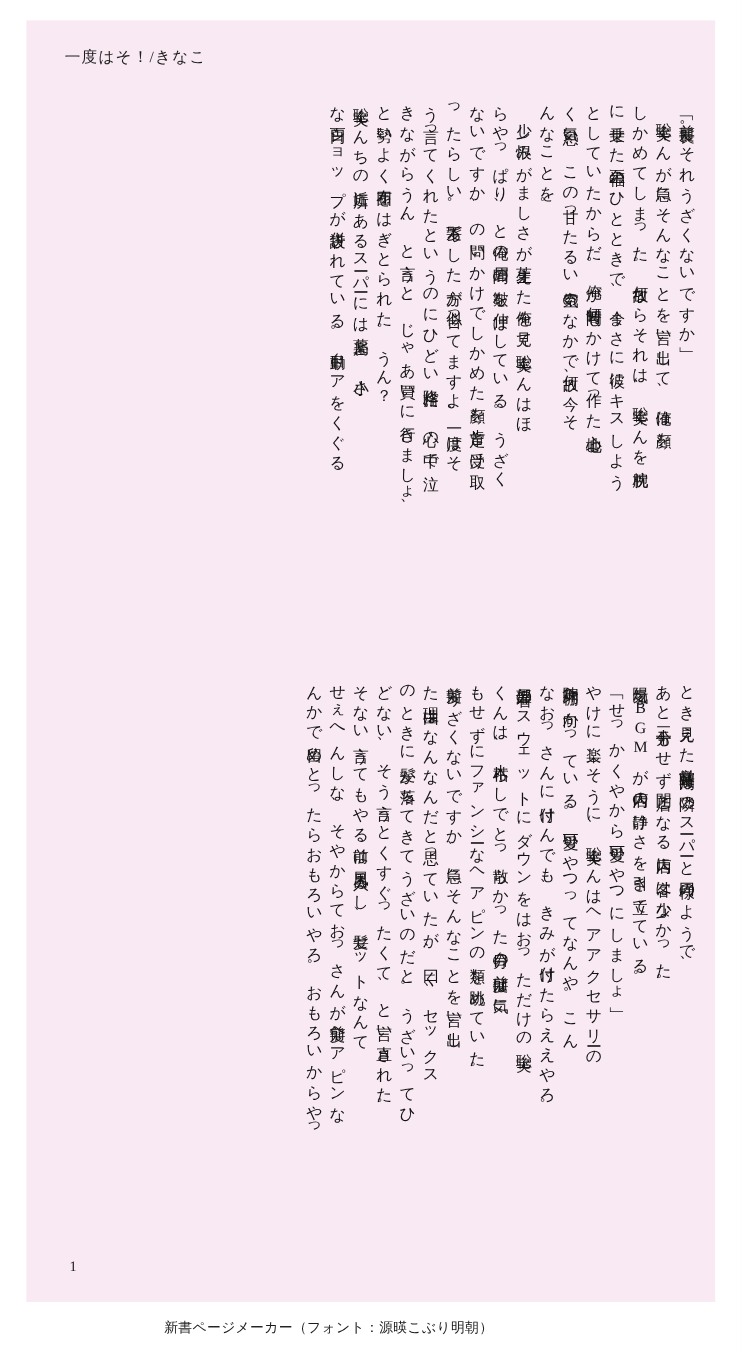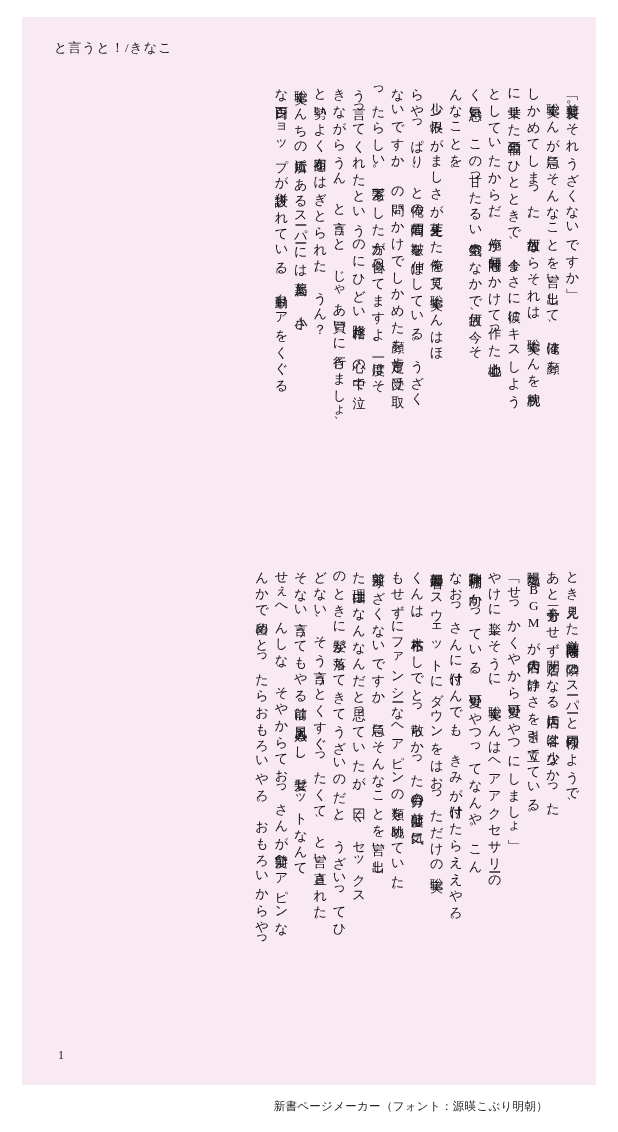--- a/index.html
+++ b/index.html
@@ -82,33 +82,33 @@
     left: 36px;
     bottom: 22px;
     font-size: 12px;
     color: #1c1c1c;
   }
   #footer {
     position: absolute;
     left: 0;
     bottom: 18px;
     width: 548px;
-    text-align: right;
+    text-align: center;
     font-size: 11.5px;
     color: #1a1a1a;
     letter-spacing: 0.3px;
   }
 </style>
 </head>
 <body>
 
 <div id="page">
   <div id="sheet">
 
-    <div id="header-title">と言うと！/きなこ</div>
+    <div id="header-title">一度はそ！/きなこ</div>
 
     <div id="right-group" class="group-wrap">
         <div class="vline indent">「前髪長。それうざくないですか」</div>
         <div class="vline indent">聡実くんが急にそんなことを言い出して、俺は顔を</div>
         <div class="vline">しかめてしまった。何故ならそれは、聡実くんを腕枕</div>
         <div class="vline">に乗せた至福のひとときで、今まさに彼にキスしよう</div>
         <div class="vline">としていたからだ。俺が何時間もかけて作った心地よ</div>
         <div class="vline">く気怠い、この甘ったるい空気のなかで何故、今、そ</div>
         <div class="vline">んなことを。</div>
         <div class="vline indent">少し恨みがましさが芽生えた俺を見て聡実くんはほ</div>

